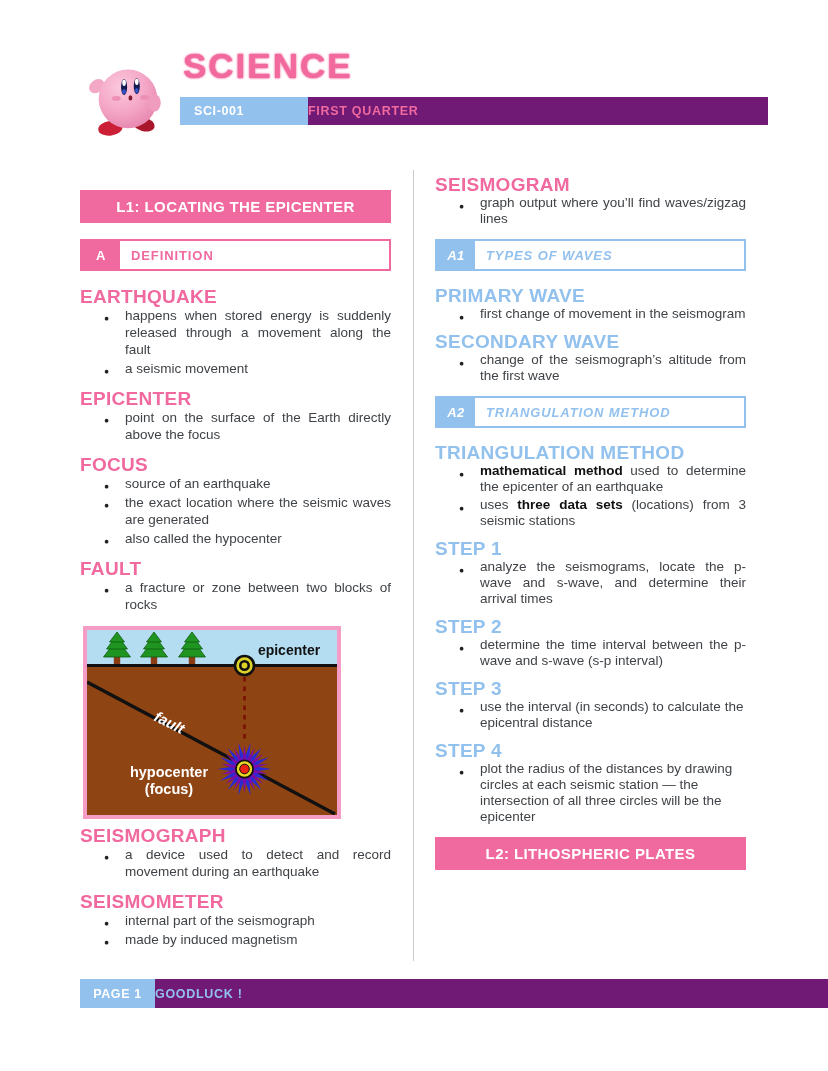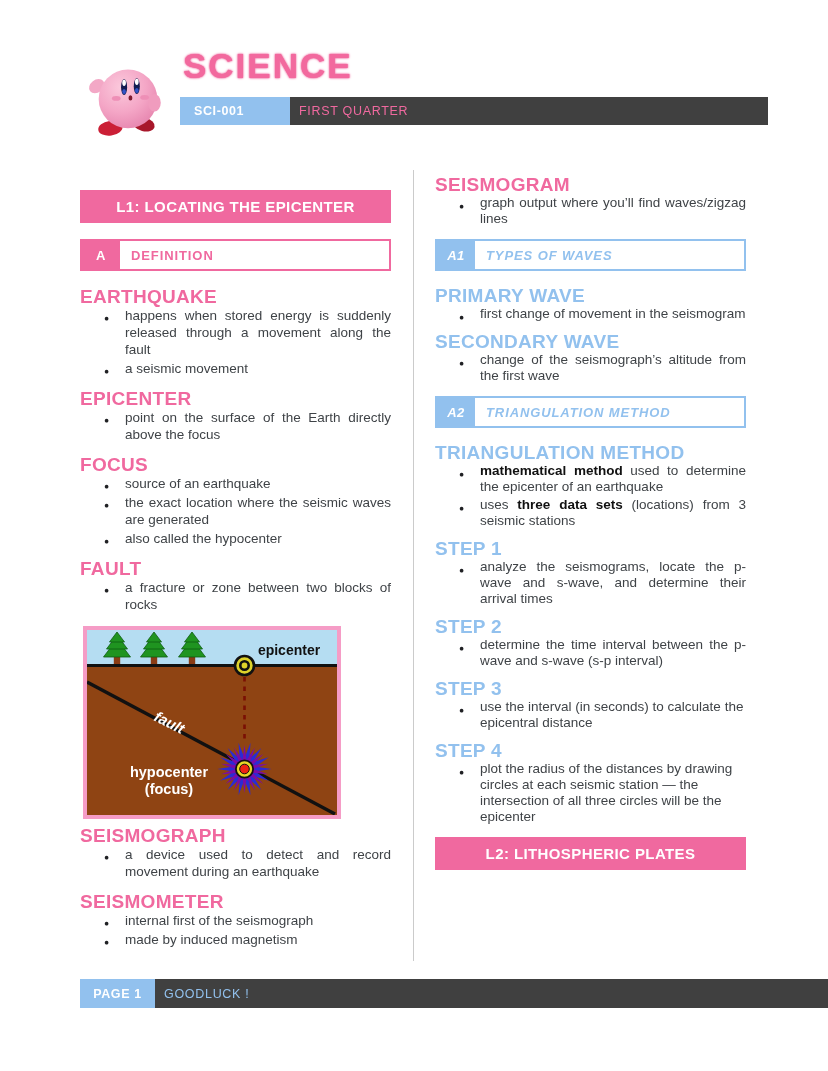--- a/index.html
+++ b/index.html
@@ -16,24 +16,24 @@
     position:absolute;left:183px;top:46px;margin:0;
     font-size:35px;font-weight:bold;color:#f2699e;letter-spacing:2px;
     text-shadow:0 0 1px #f2699e,0 0 2px #f2699e,0 0 3px #f2a4c4;
   }
   .bar{display:flex;align-items:stretch;}
   .header-bar{position:absolute;left:180px;top:97px;width:588px;height:28px;}
   .badge{
     display:flex;align-items:center;background:#92c1ee;color:#fff;
     font-weight:bold;font-size:12.5px;letter-spacing:0.6px;box-sizing:border-box;
   }
-  .code-badge{width:110px;padding-left:14px;}
+  .code-badge{width:128px;padding-left:14px;}
   .bar-rest{
-    flex:1;background:#404040;display:flex;align-items:center;
-    padding-left:9px;font-weight:normal;font-size:12.5px;letter-spacing:0.7px;
+    flex:1;background:#701a75;display:flex;align-items:center;
+    font-weight:bold;font-size:12.5px;letter-spacing:0.7px;
   }
   .pink-text{color:#f0699f;}
   .blue-text{color:#92c1ee;}
   
   .columns{position:absolute;left:80px;top:170px;width:666px;display:flex;align-items:stretch;}
   .col{box-sizing:border-box;}
   .col-left{width:311px;}
   .divider{width:1px;background:#cbcbcb;margin-left:22px;margin-right:21px;}
   .col-right{width:311px;padding-top:7px;}
   .banner{
@@ -191,21 +191,21 @@
       <div id="left-topics-2">
           <div class="topic">
             <div class="topic-heading heading-pink">SEISMOGRAPH</div>
             <ul class="bullets">
               <li><span>a device used to detect and record movement during an earthquake</span></li>
             </ul>
           </div>
           <div class="topic">
             <div class="topic-heading heading-pink">SEISMOMETER</div>
             <ul class="bullets">
-              <li><span>internal first of the seismograph</span></li>
+              <li><span>internal part of the seismograph</span></li>
               <li><span>made by induced magnetism</span></li>
             </ul>
           </div>
         </div>
     </section>
 
     <div class="divider"></div>
 
     <section class="col col-right">
       <div id="right-topics-1">

